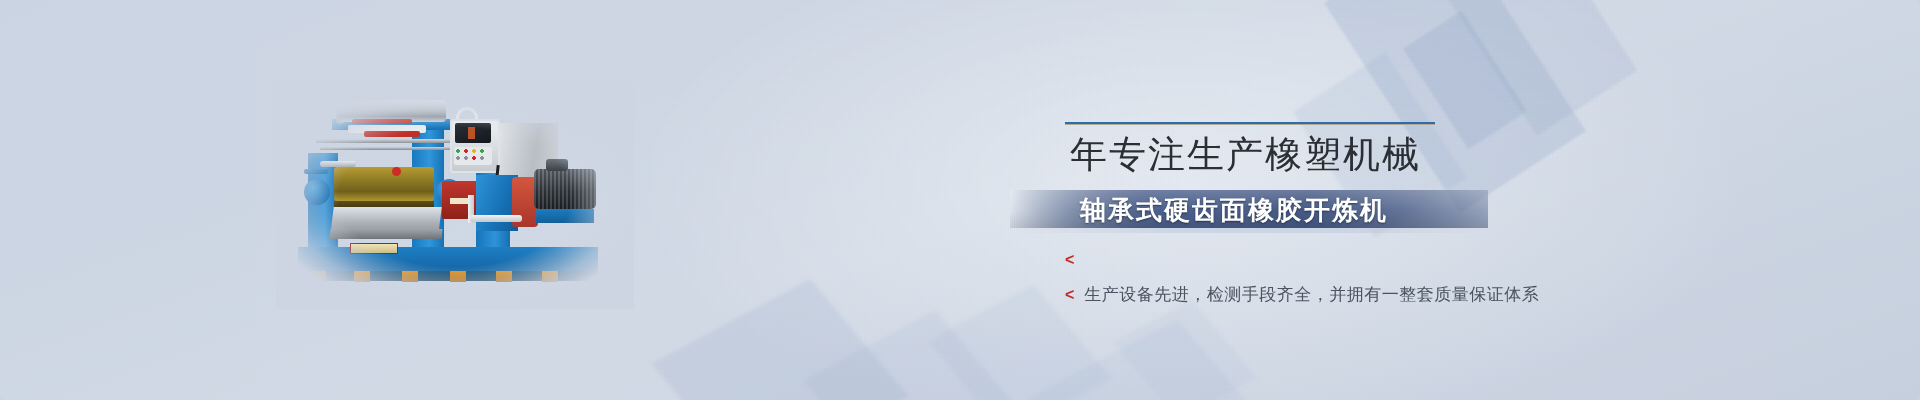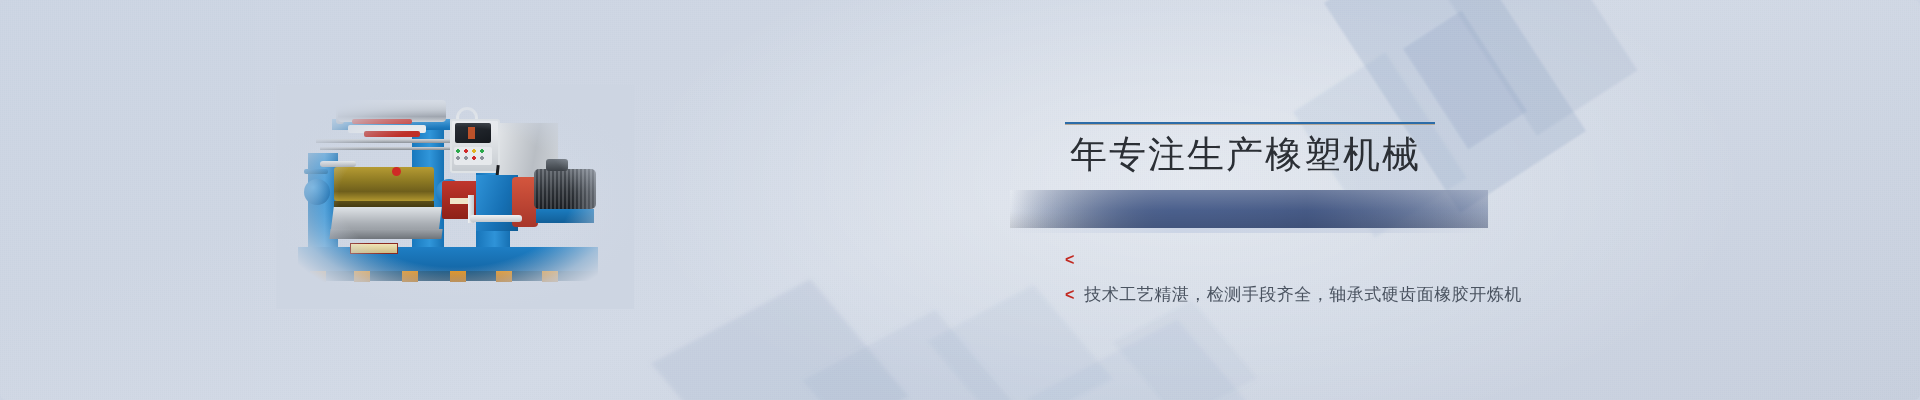--- a/index.html
+++ b/index.html
@@ -190,24 +190,25 @@
   </div>
 
   <div class="content">
     <div class="rule-top"></div>
 
     <div class="headline">年专注生产橡塑机械</div>
 
     <div class="subbar"></div>
     <div class="subbar-inner"></div>
     <div class="subbar-shine"></div>
+    <div class="subtitle">轴承式硬齿面橡胶开炼机</div>
 
     <div class="bullets">
       <div class="bullet">
         <span class="chev">&lt;</span>
       </div>
       <div class="bullet">
         <span class="chev">&lt;</span>
-        <span class="btxt">技术工艺精湛，检测手段齐全，轴承式硬齿面橡胶开炼机</span>
+        <span class="btxt">生产设备先进，检测手段齐全，并拥有一整套质量保证体系</span>
       </div>
     </div>
   </div>
 </div>
 
 </body></html>

